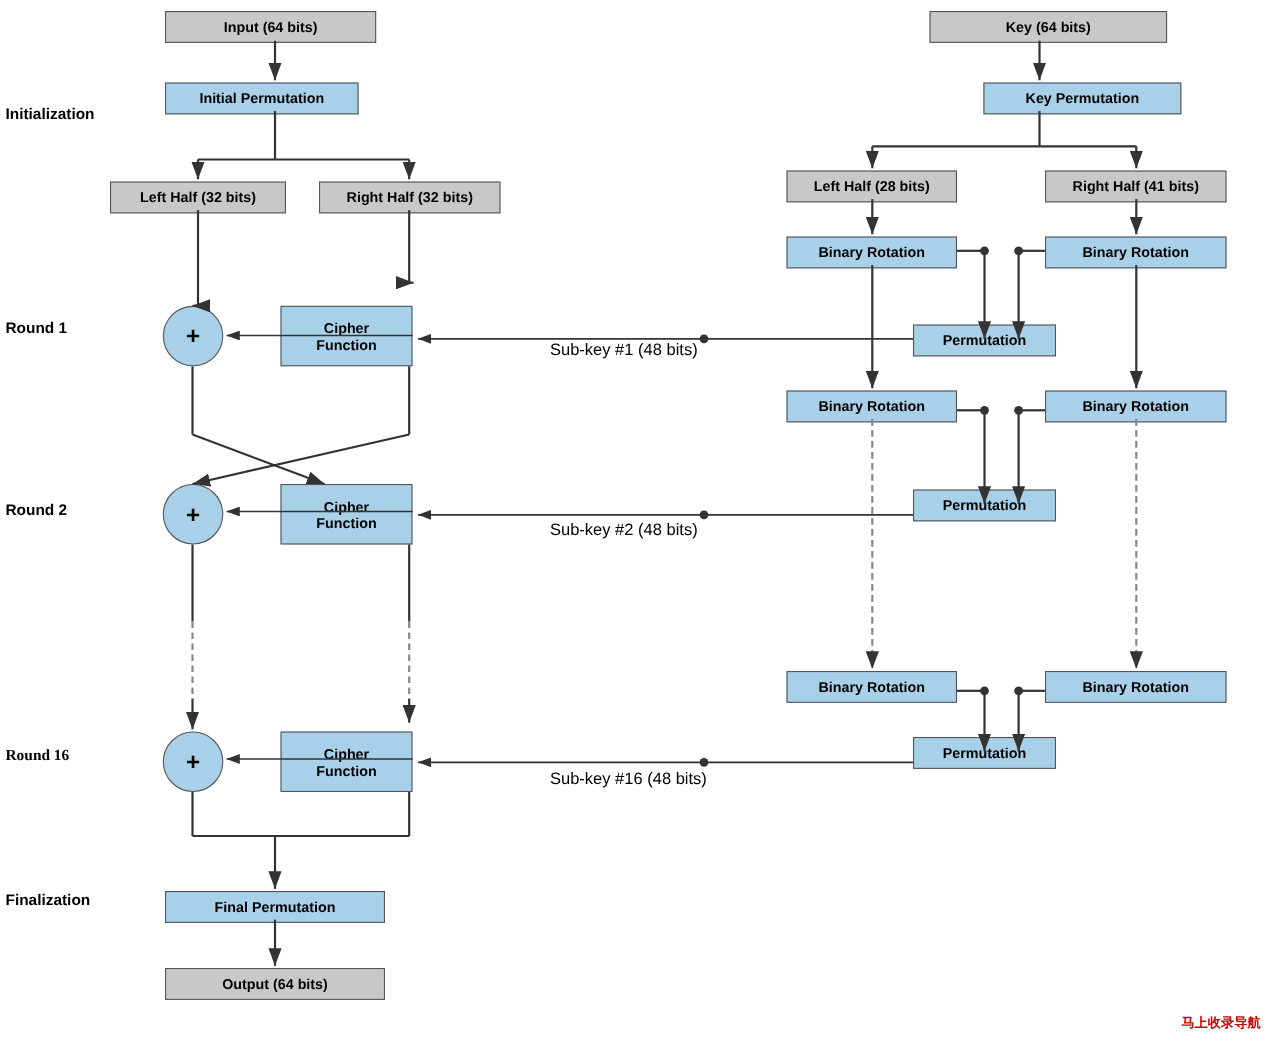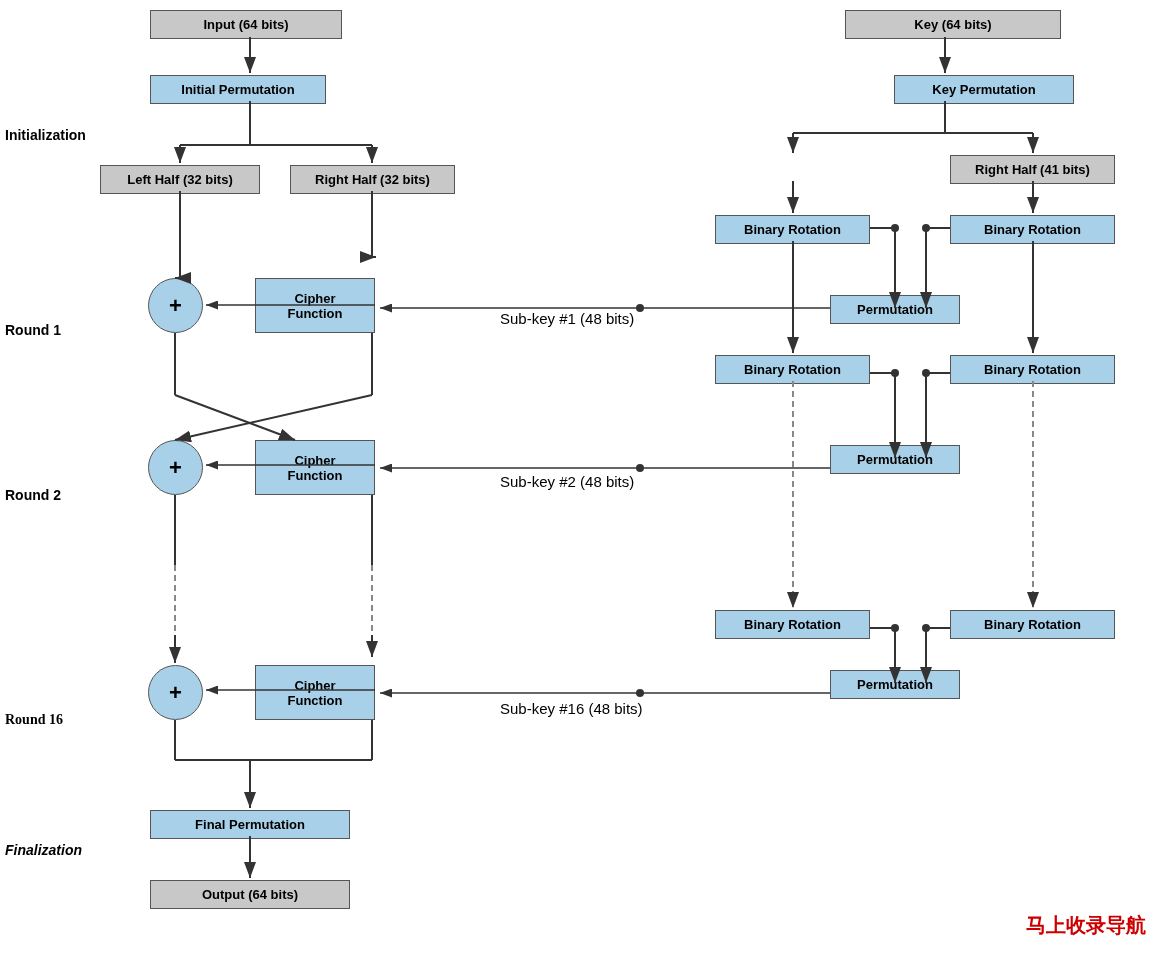--- a/index.html
+++ b/index.html
@@ -48,33 +48,32 @@
       position: absolute;
       display: flex;
       align-items: center;
       justify-content: center;
     }
 
     .label-text {
       position: absolute;
       font-weight: bold;
       font-size: 14px;
-      margin-top: 32px;
     }
 
     .subkey-label {
       position: absolute;
       font-size: 15px;
     }
 
     .watermark {
       position: absolute;
       color: #c00;
       font-weight: bold;
-      font-size: 20px;
+      font-size: 12px;
     }
 
     
     svg.arrows {
       position: absolute;
       top: 0;
       left: 0;
       width: 1166px;
       height: 954px;
       pointer-events: none;
@@ -82,34 +81,35 @@
   </style>
 </head>
 <body>
 
 <div class="diagram-container">
 
   <div class="label-text" style="left:5px; top:95px;">Initialization</div>
   <div class="label-text" style="left:5px; top:290px;">Round 1</div>
   <div class="label-text" style="left:5px; top:455px;">Round 2</div>
   <div class="label-text" style="left:5px; top:680px;font-family:Liberation Serif, serif;">Round 16</div>
-  <div class="label-text" style="left:5px; top:810px;font-style:italic;">Finalization</div>
+  <div class="label-text" style="left:5px; top:810px;">Finalization</div>
 
   <div class="box-gray" style="left:150px; top:10px; width:192px;">Input (64 bits)</div>
 
   <div class="box-gray" style="left:845px; top:10px; width:216px;">Key (64 bits)</div>
 
   <div class="box-blue" style="left:150px; top:75px; width:176px;">Initial Permutation</div>
 
   <div class="box-blue" style="left:894px; top:75px; width:180px;">Key Permutation</div>
 
   <div class="box-gray" style="left:100px; top:165px; width:160px;">Left Half (32 bits)</div>
 
   <div class="box-gray" style="left:290px; top:165px; width:165px;">Right Half (32 bits)</div>
 
+  <div class="box-gray" style="left:715px; top:155px; width:155px;">Left Half (28 bits)</div>
 
   <div class="box-gray" style="left:950px; top:155px; width:165px;">Right Half (41 bits)</div>
 
   <div class="box-blue" style="left:715px; top:215px; width:155px;">Binary Rotation</div>
 
   <div class="box-blue" style="left:950px; top:215px; width:165px;">Binary Rotation</div>
 
   <div class="box-blue" style="left:830px; top:295px; width:130px;">Permutation</div>
 
   <div class="circle-blue" style="left:148px; top:278px; width:55px; height:55px;">

